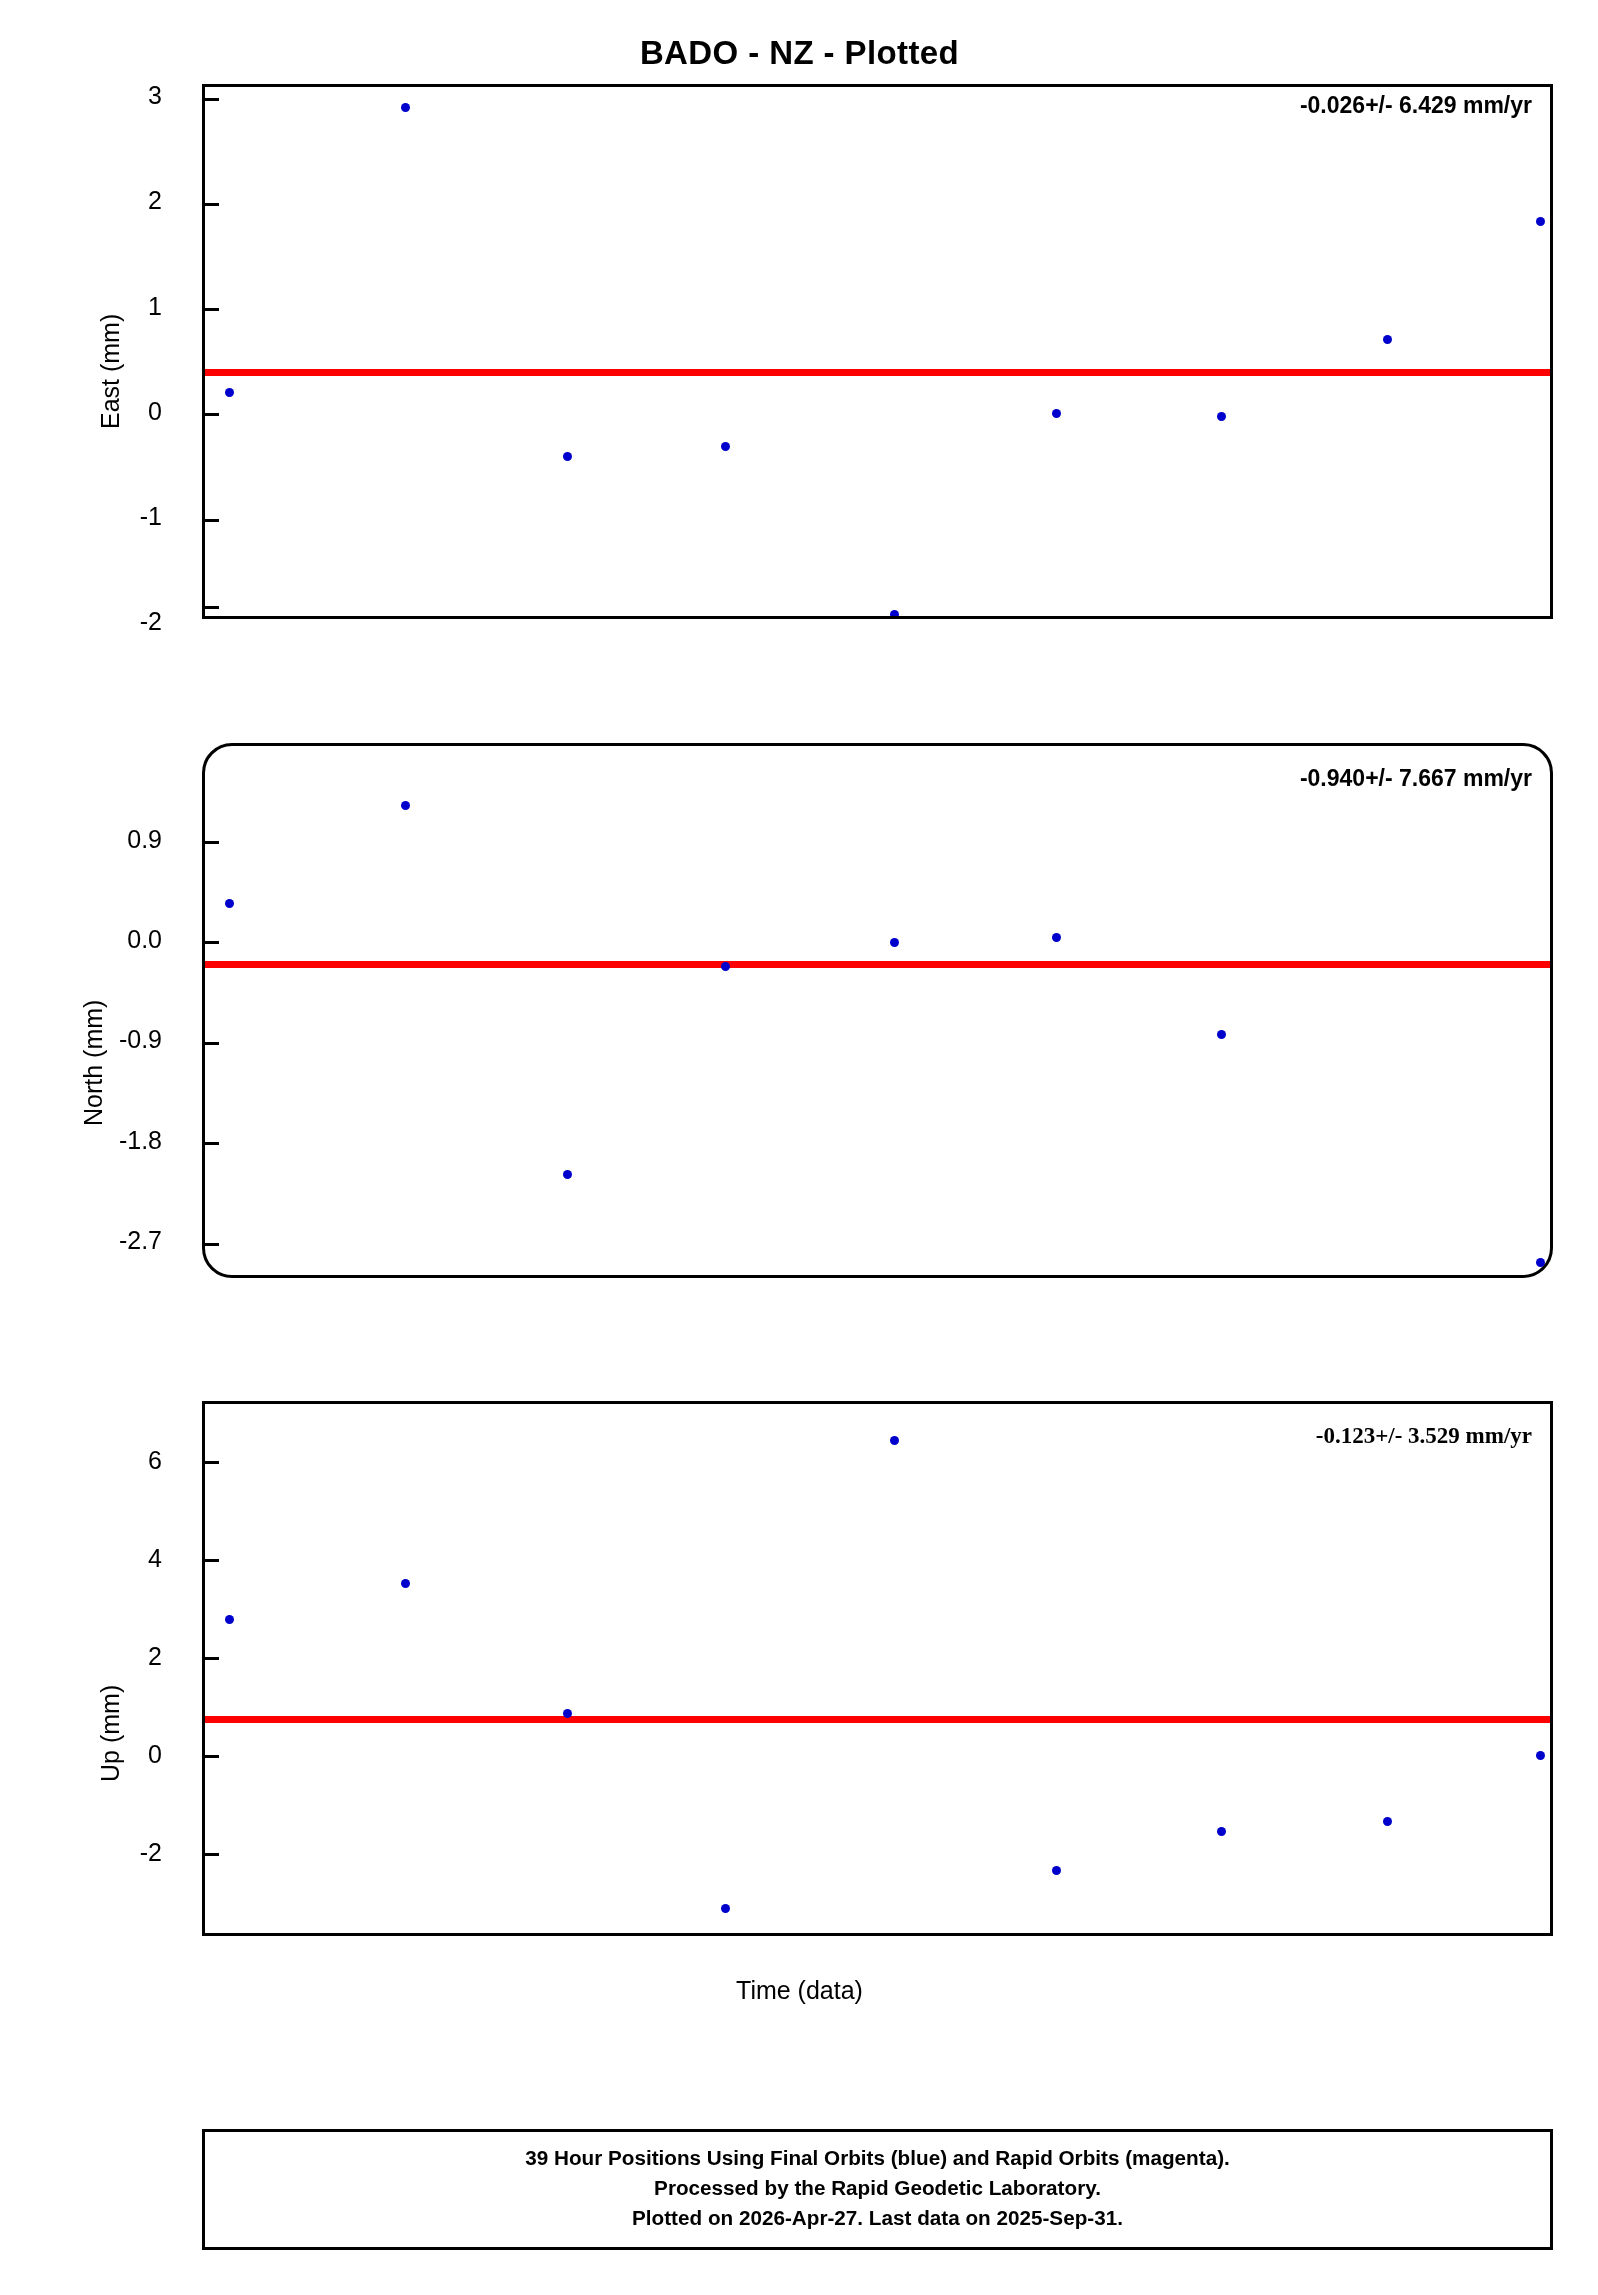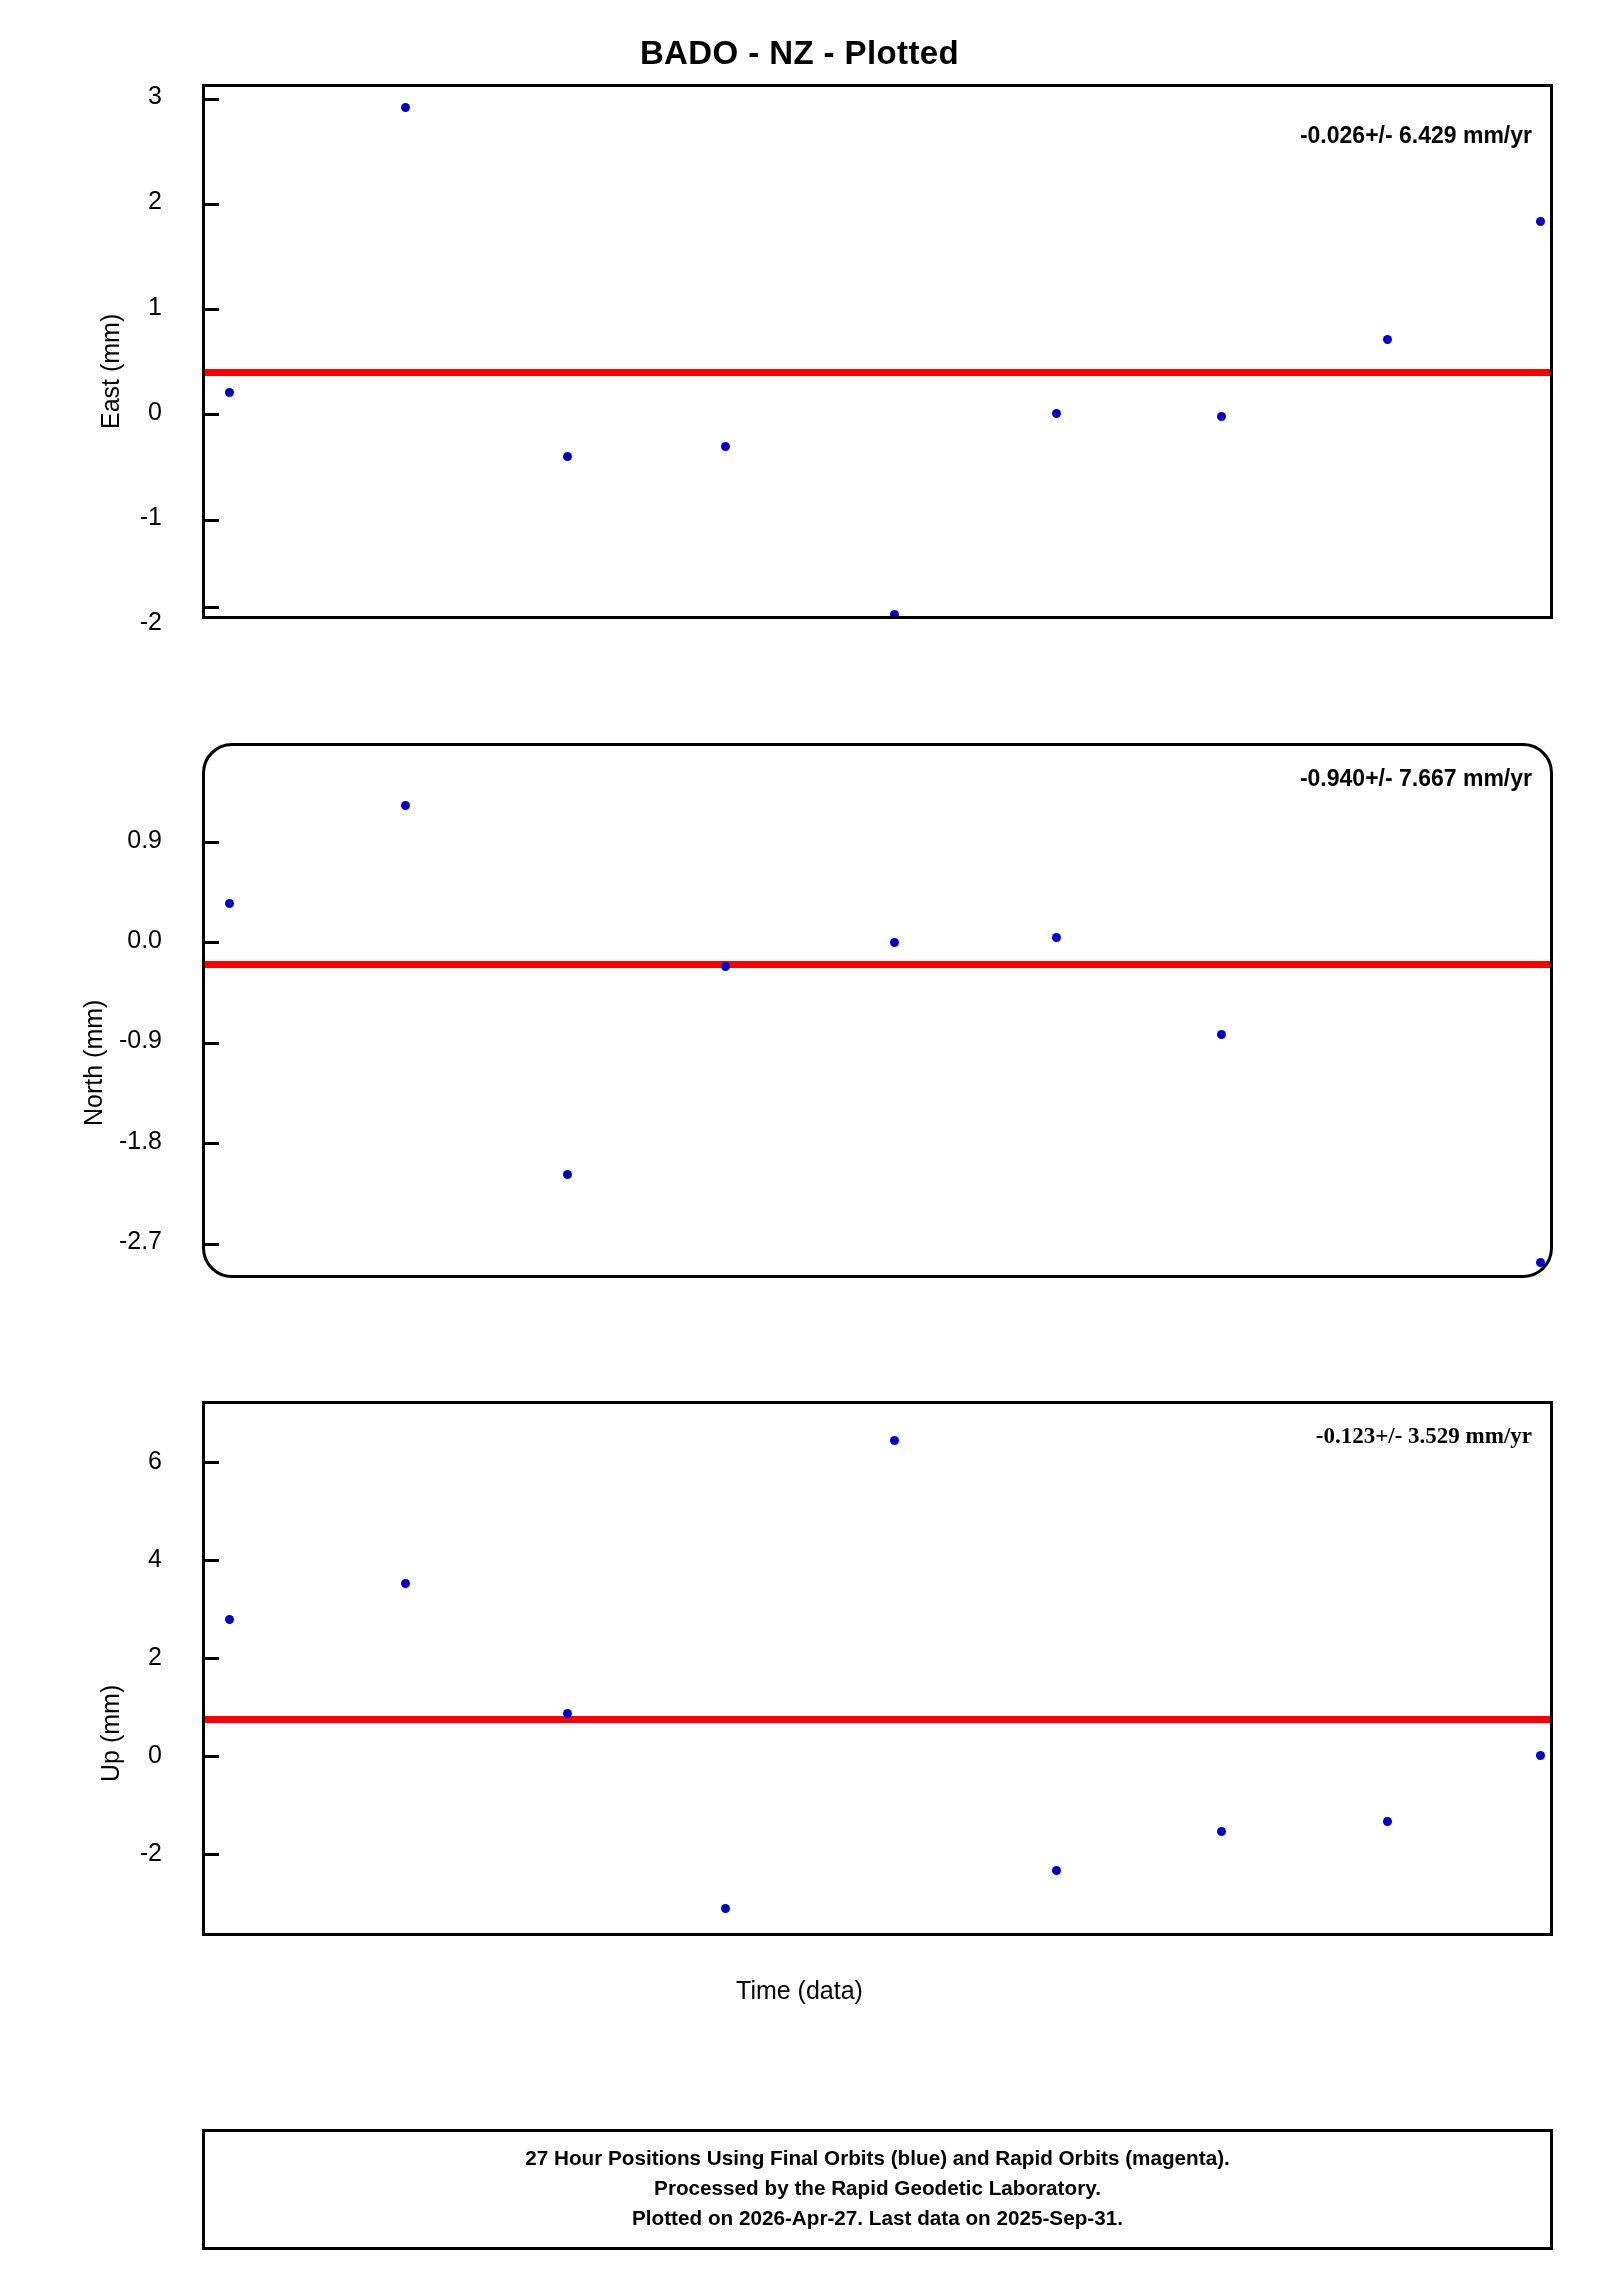--- a/index.html
+++ b/index.html
@@ -136,21 +136,21 @@
       <div class="dot" style="left:24px;  top:305px;"></div>
       <div class="dot" style="left:200px; top:20px;"></div>
       <div class="dot" style="left:362px; top:369px;"></div>
       <div class="dot" style="left:520px; top:359px;"></div>
       <div class="dot" style="left:689px; top:527px;"></div>
       <div class="dot" style="left:851px;top:326px;"></div>
       <div class="dot" style="left:1016px;top:329px;"></div>
       <div class="dot" style="left:1182px;top:252px;"></div>
       <div class="dot" style="left:1335px;top:134px;"></div>
     </div>
-    <div class="rate-label" style="right:18px; top:35px;">-0.026+/- 6.429 mm/yr</div>
+    <div class="rate-label" style="right:18px; top:5px;">-0.026+/- 6.429 mm/yr</div>
   </div>
 
   <div class="ylabel" style="left:79px; top:1126px; font-size:25px;">North (mm)</div>
 
   <div class="ytick" style="left:96px; top:825px; width:66px;">0.9</div>
   <div class="ytick" style="left:96px; top:925px; width:66px;">0.0</div>
   <div class="ytick" style="left:78px;  top:1025px; width:84px;">-0.9</div>
   <div class="ytick" style="left:78px;  top:1126px; width:84px;">-1.8</div>
   <div class="ytick" style="left:78px;  top:1226px; width:84px;">-2.7</div>
 
@@ -203,19 +203,19 @@
       <div class="dot" style="left:1016px;top:427px;"></div>
       <div class="dot" style="left:1182px;top:417px;"></div>
       <div class="dot" style="left:1335px;top:351px;"></div>
     </div>
     <div class="rate-label" style="right:18px; top:19.4px;">-0.123+/- 3.529 mm/yr</div>
   </div>
 
   <div class="xlabel" style="top:1976px;">Time (data)</div>
 
   <div class="footer" style="left:202px; top:2129px; width:1351px; height:121px;">
-    <div>27 Hour Positions Using Final Orbits (blue) and Rapid Orbits (magenta).</div>
+    <div>39 Hour Positions Using Final Orbits (blue) and Rapid Orbits (magenta).</div>
     <div>Processed by the Rapid Geodetic Laboratory.</div>
     <div>Plotted on 2026-Apr-27. Last data on 2025-Sep-31.</div>
   </div>
 
 </div>
 
 
 </body></html>

